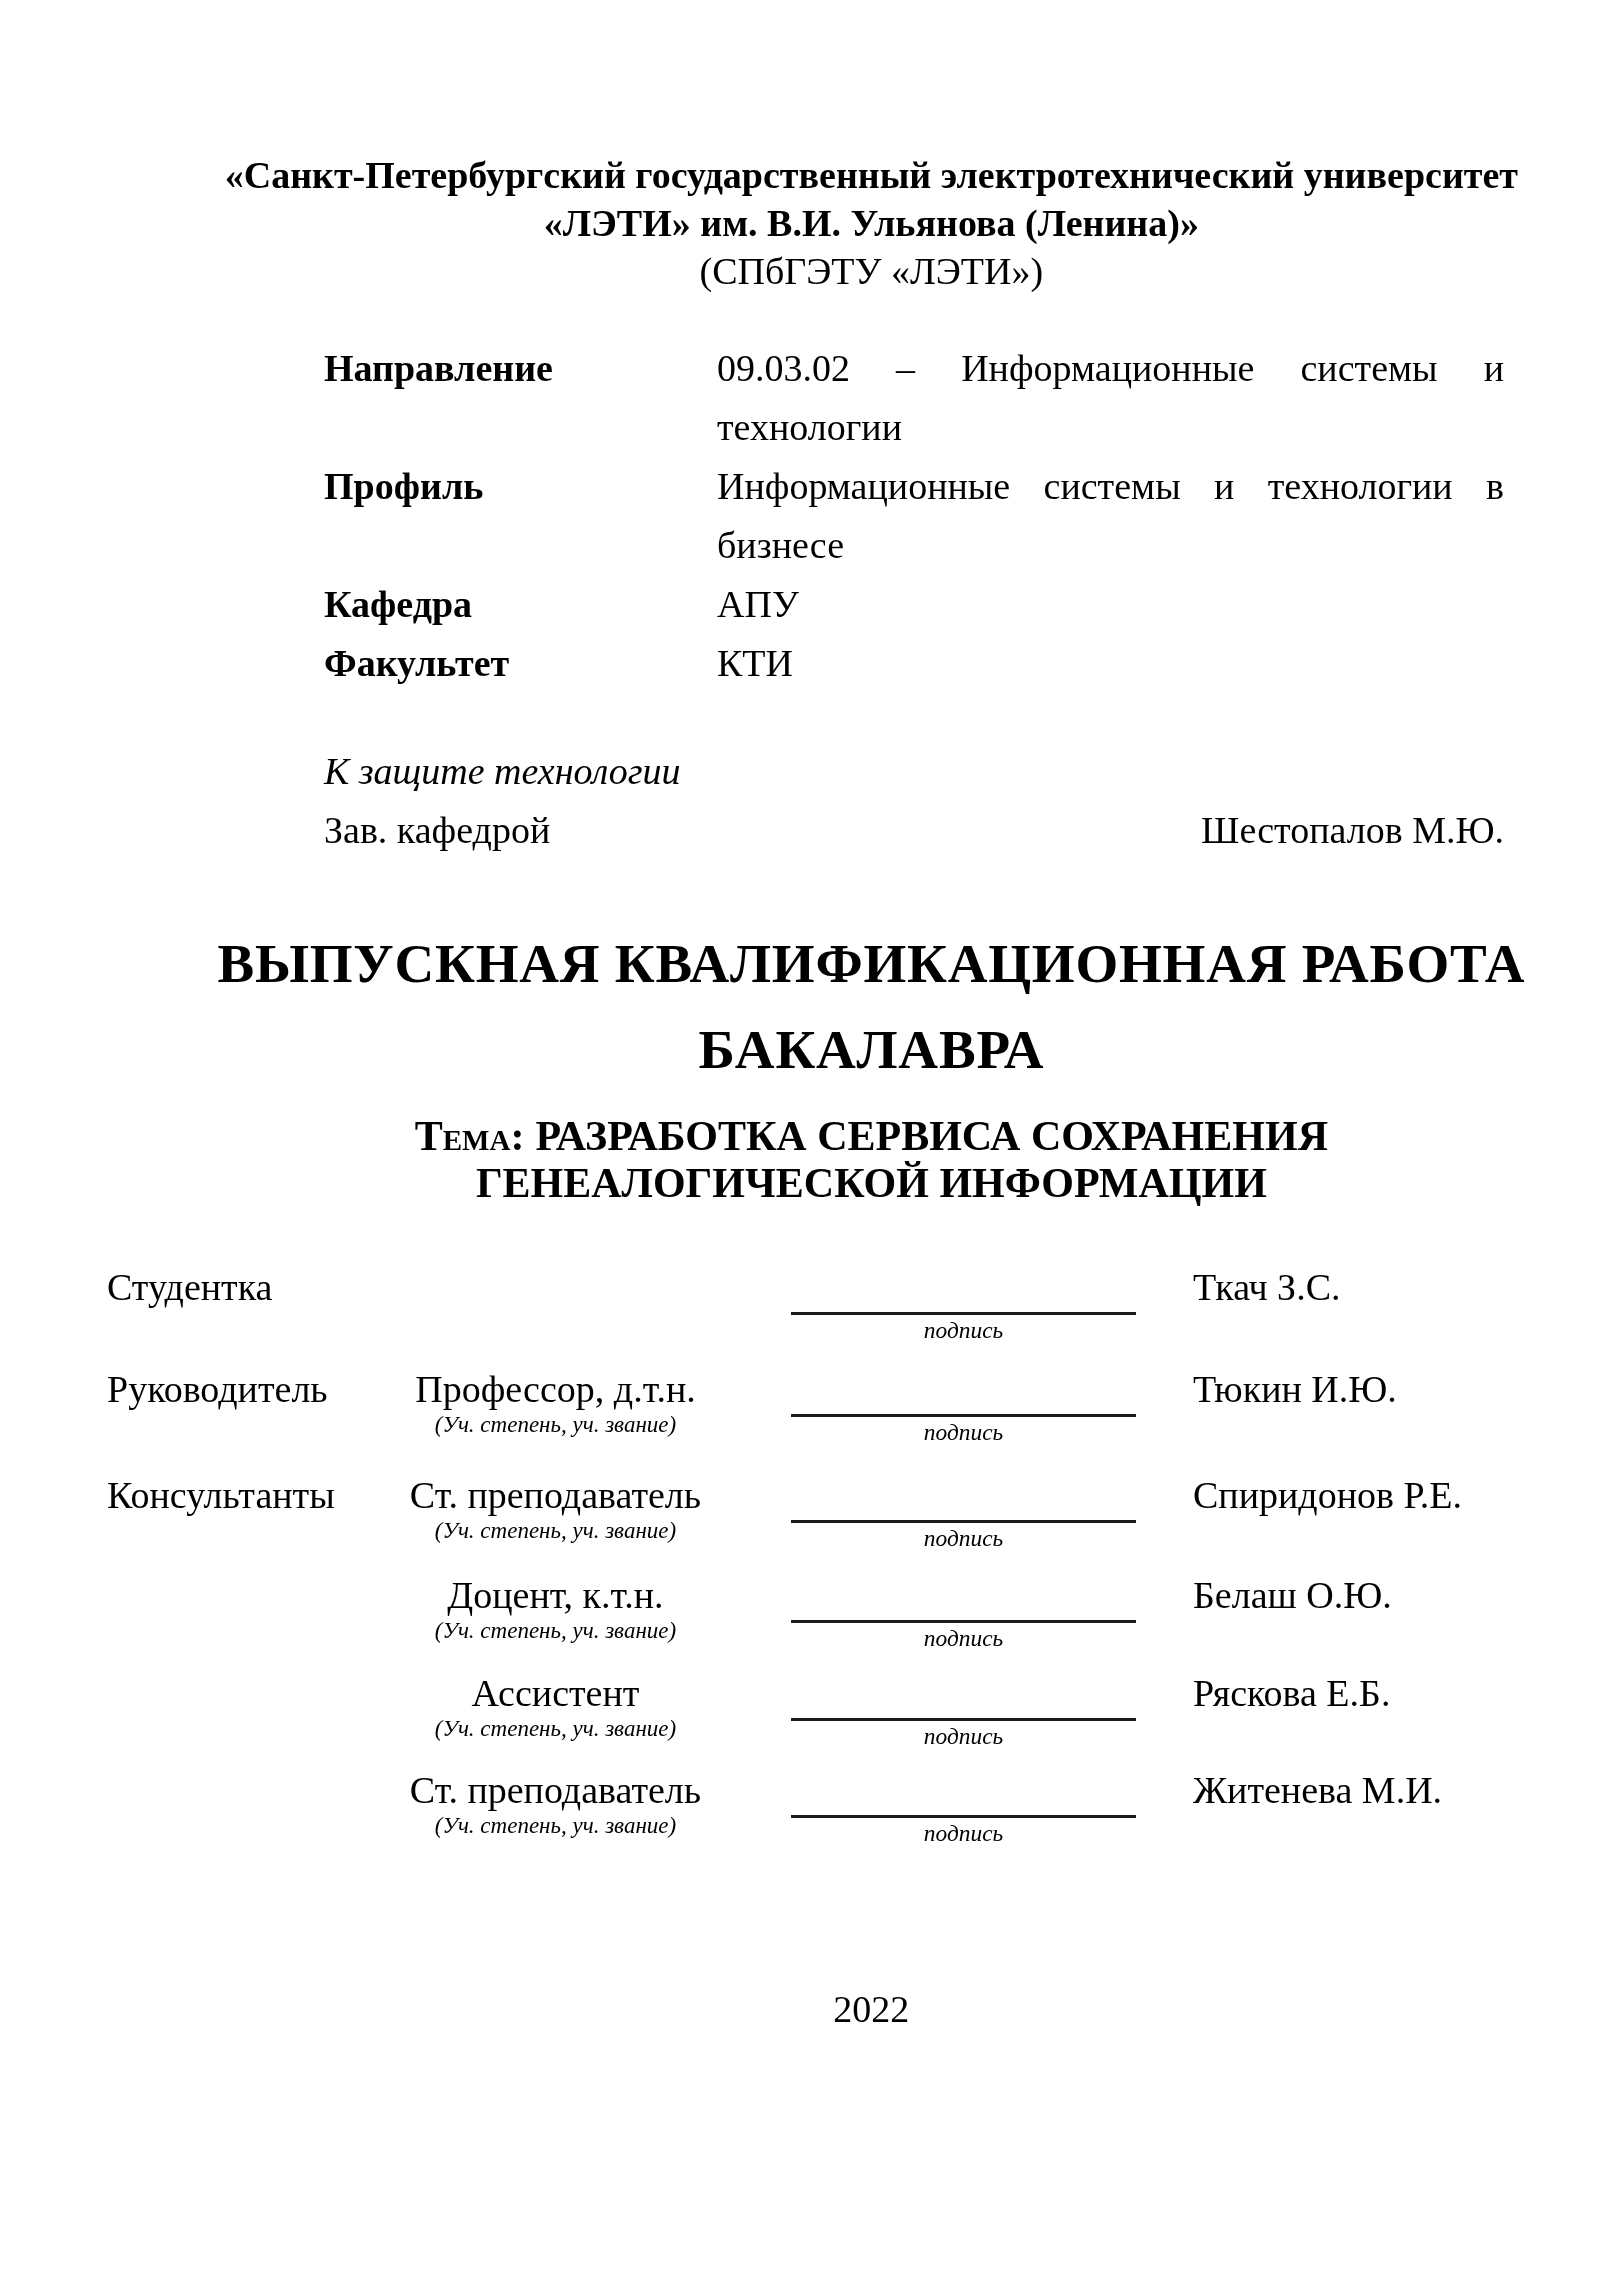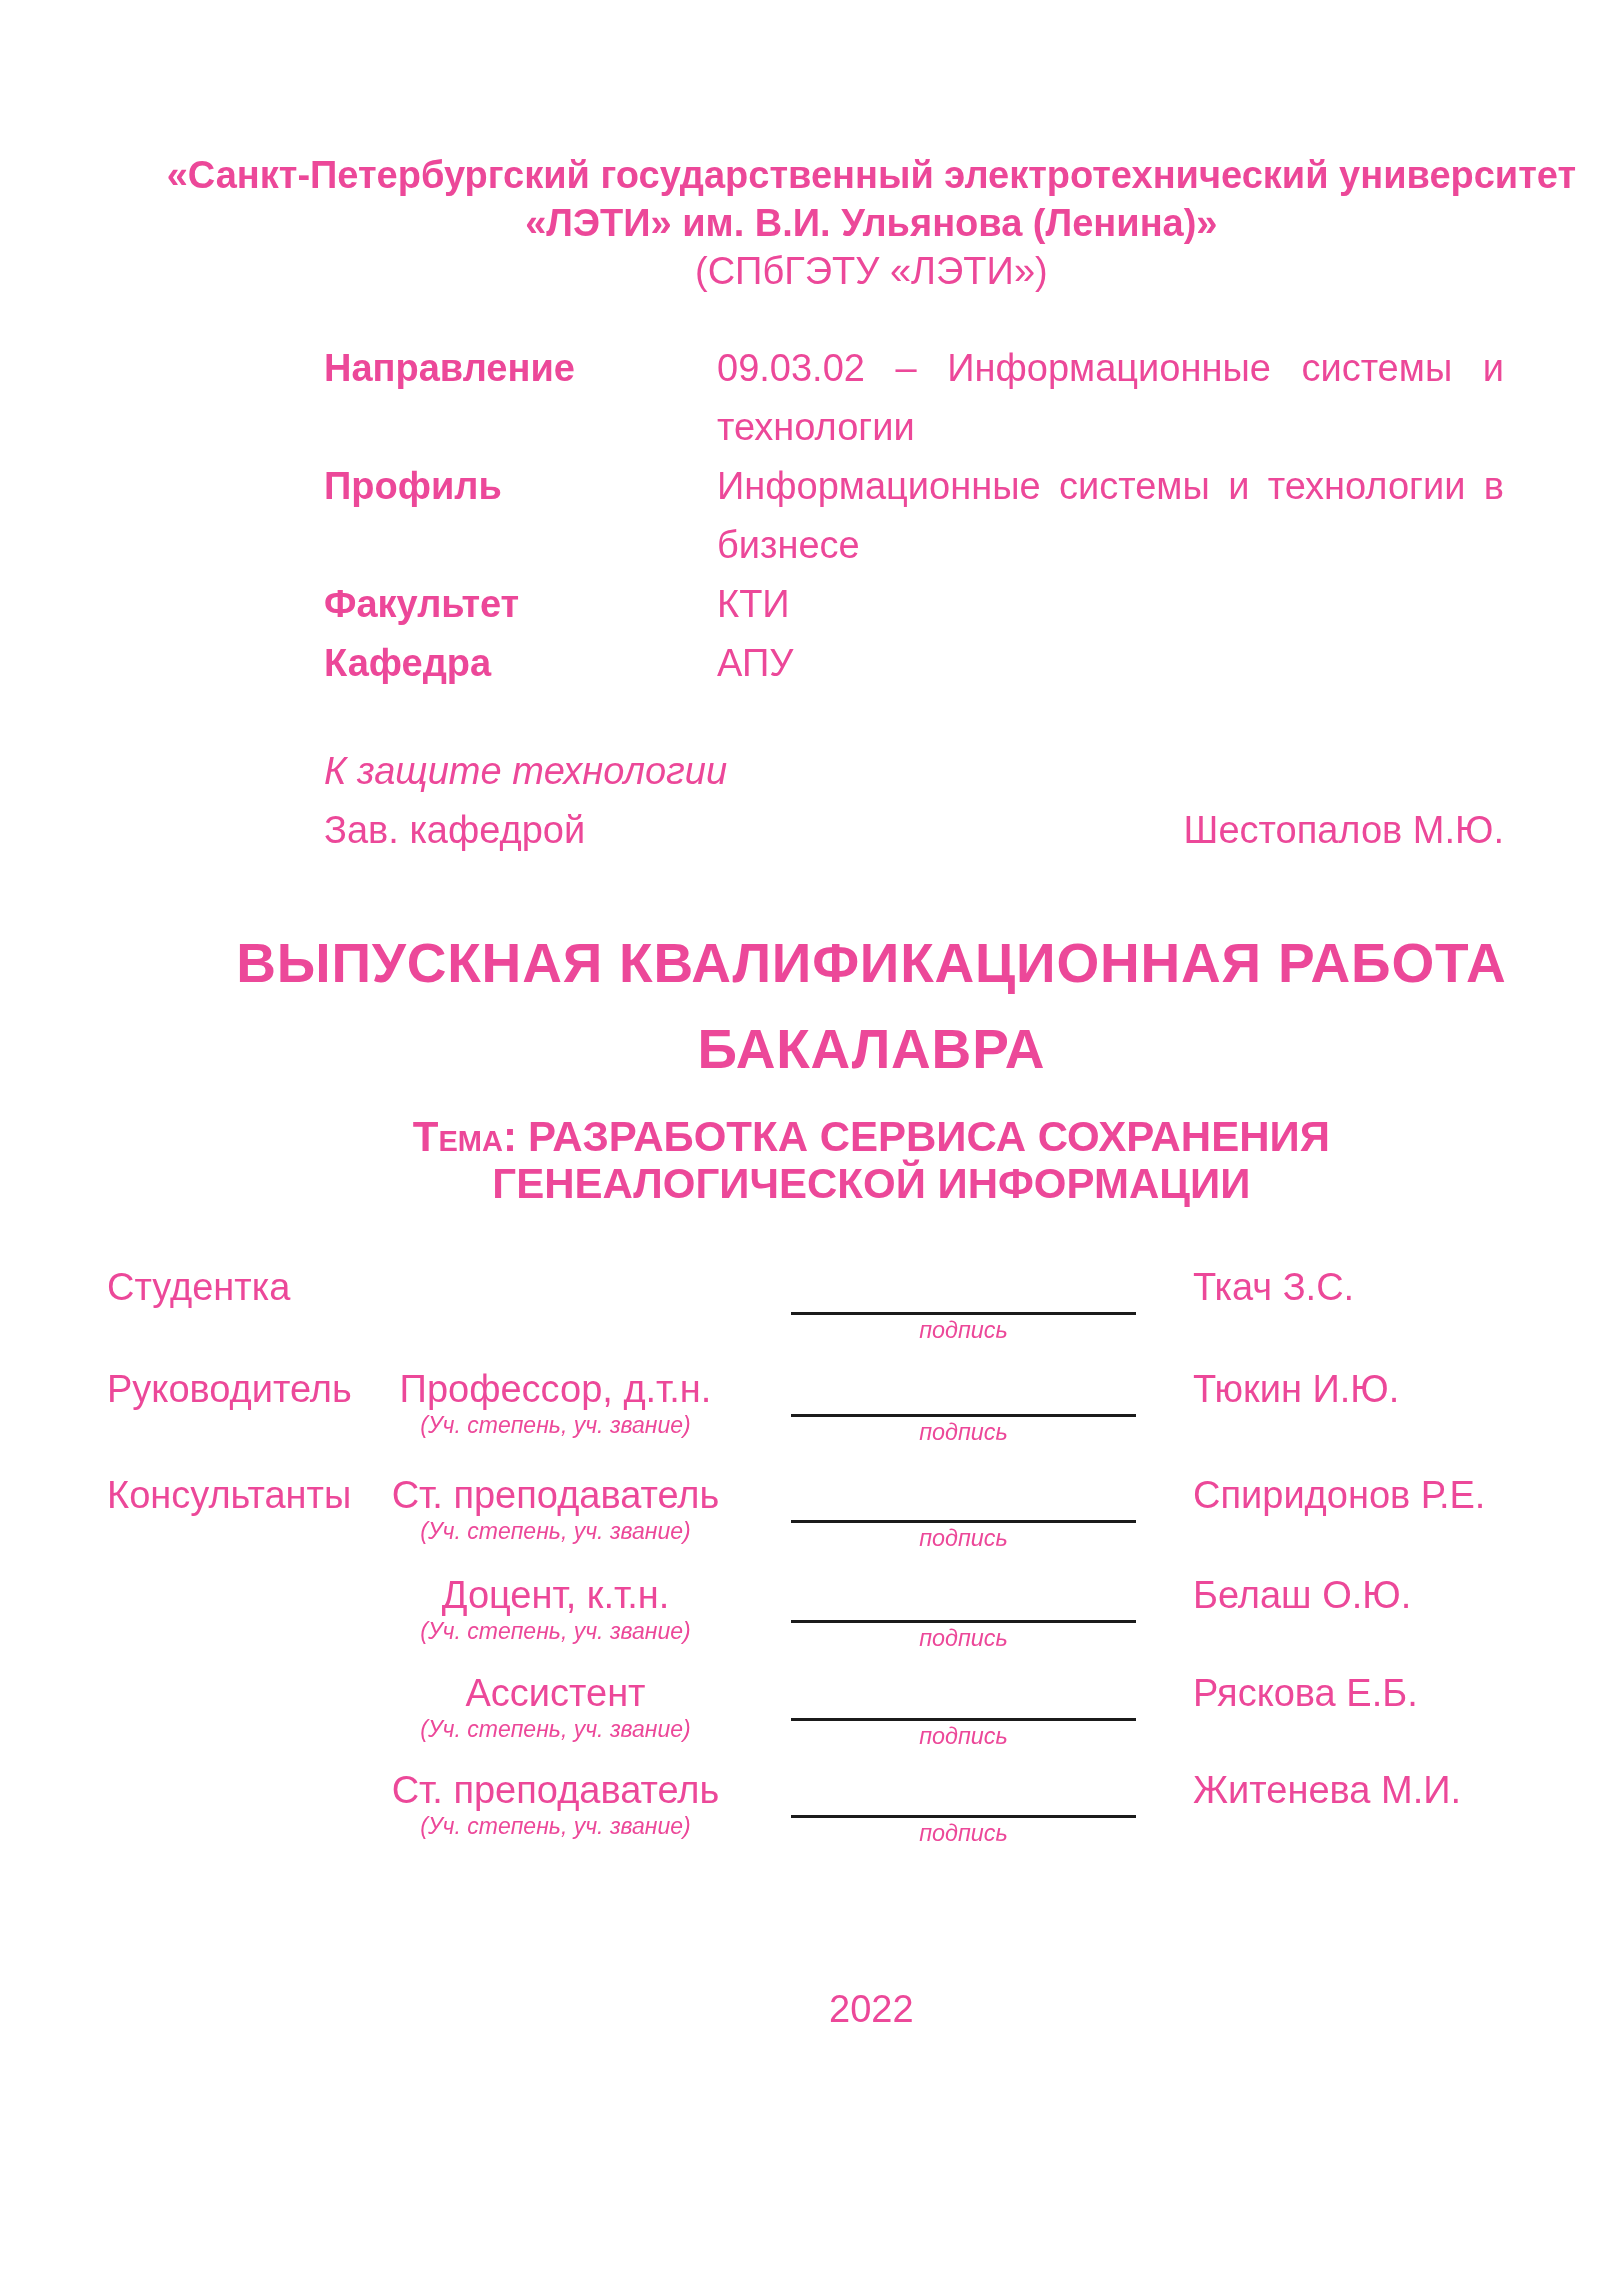--- a/index.html
+++ b/index.html
@@ -1,22 +1,22 @@
 <!DOCTYPE html>
 <html style="font-size:12.5px"><head>
 <meta charset="utf-8">
 <style>
   html,body{margin:0;padding:0;background:#888;}
   .page{
     position:relative;
     width:1616px;height:2284px;
     background:#ffffff;
     margin:0 auto;
-    font-family:Liberation Sans, sans-serif;
-    color:#ec4899;
+    font-family:Liberation Serif, serif;
+    color:#000000;
     overflow:hidden;
   }
   
   .center-wrap{margin-left:133px;margin-right:6.3px;text-align:center;}
 
   
   .uni-header{position:absolute;top:151px;left:0;right:0;font-size:38px;line-height:48px;}
   .uni-bold{font-weight:bold;}
 
   
@@ -70,26 +70,26 @@
   <div class="fields">
     <div class="frow">
       <span class="flabel">Направление</span>
       <div class="fvalue">09.03.02 – Информационные системы и технологии</div>
     </div>
     <div class="frow">
       <span class="flabel">Профиль</span>
       <div class="fvalue">Информационные системы и технологии в бизнесе</div>
     </div>
     <div class="frow">
+      <span class="flabel">Кафедра</span>
+      <div class="fvalue nowrapv">АПУ</div>
+    </div>
+    <div class="frow">
       <span class="flabel">Факультет</span>
       <div class="fvalue nowrapv">КТИ</div>
-    </div>
-    <div class="frow">
-      <span class="flabel">Кафедра</span>
-      <div class="fvalue nowrapv">АПУ</div>
     </div>
   </div>
 
   <div class="admission">
     <div class="admit-line">К защите технологии</div>
     <div class="head-row">
       <span>Зав. кафедрой</span>
       <span class="head-name">Шестопалов М.Ю.</span>
     </div>
   </div>

